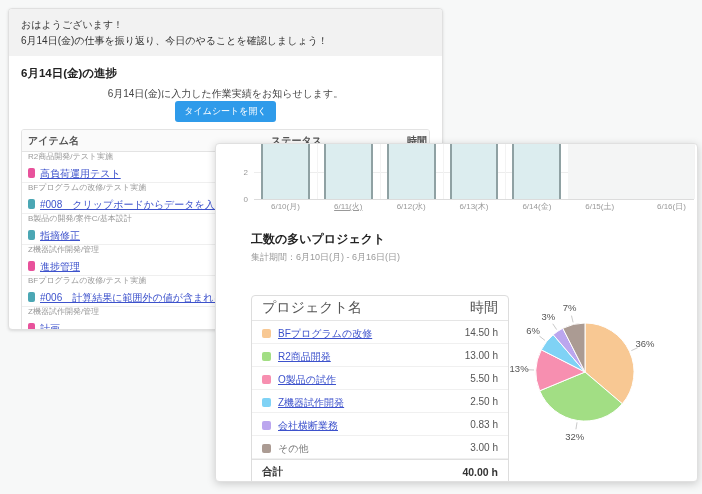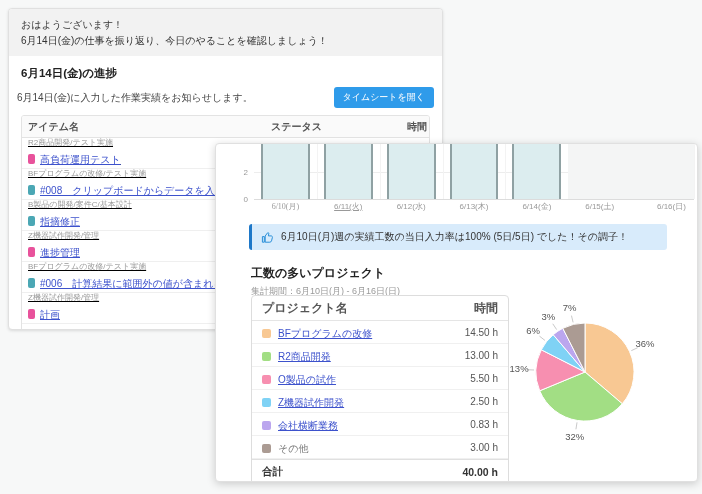--- a/index.html
+++ b/index.html
@@ -4,29 +4,29 @@
 <style>
   html,body{margin:0;padding:0;width:702px;height:494px;background:#f7f8f8;
     font-family:"Liberation Sans","DejaVu Sans",sans-serif;overflow:hidden;}
   .card{position:absolute;background:#fff;border:1px solid #e0e0e0;border-radius:4px;box-sizing:border-box;}
   .back-card{left:8px;top:8px;width:435px;height:322px;z-index:1;box-shadow:0 1px 3px rgba(0,0,0,.12);overflow:hidden;}
   .front-card{left:215px;top:143px;width:483px;height:339px;z-index:2;box-shadow:0 2px 8px rgba(0,0,0,.18);overflow:hidden;}
 
   
   .greeting{background:#f2f2f2;padding:8px 12px;font-size:10px;line-height:1.55;color:#333;}
   .section-title{font-size:11.5px;font-weight:bold;color:#222;margin:10px 12px 0;}
-  .desc-row{display:flex;align-items:center;justify-content:space-between;margin:6px 8px 0;}
+  .desc-row{display:flex;align-items:center;justify-content:space-between;margin:6px 16px 0;flex-direction:column;}
   .desc-row .desc{font-size:10px;color:#444;}
   .ts-btn{background:#2f9bea;color:#fff;border:none;border-radius:3px;font-size:9px;padding:4px 9px;cursor:pointer;font-family:inherit;}
   .itable{margin:7px 12px 0;border:1px solid #e3e3e3;border-radius:3px;overflow:hidden;}
   .itable .hrow{display:grid;grid-template-columns:243px 100px 68px;background:#fafafa;border-bottom:1px solid #e3e3e3;height:21px;align-items:center;}
   .itable .hrow span{font-size:10px;font-weight:bold;color:#555;padding:0 6px;}
   .itable .hrow span:last-child{text-align:right;}
   .item-row{display:grid;grid-template-columns:243px 100px 68px;height:30px;border-bottom:1px solid #efefef;align-items:center;}
-  .name-cell{padding:0 6px;overflow:hidden;text-decoration:underline;}
+  .name-cell{padding:0 6px;overflow:hidden;}
   .cat{font-size:8px;color:#999;white-space:nowrap;overflow:hidden;line-height:1.25;}
   .item-line{white-space:nowrap;overflow:hidden;line-height:1.3;}
   .item-ic{display:inline-block;width:7px;height:10px;border-radius:2px;margin-right:5px;vertical-align:-1px;}
   .item-link{font-size:10px;color:#3d52cc;text-decoration:underline;}
   .st-cell{font-size:9px;color:#666;white-space:nowrap;}
   .st-sq{display:inline-block;width:8px;height:8px;margin-right:4px;vertical-align:-1px;}
   .tm-cell{font-size:10px;color:#555;text-align:right;padding-right:6px;}
   .total-row{height:25px;display:flex;align-items:center;font-size:10.5px;font-weight:600;color:#444;padding:0 6px;}
 
   
@@ -42,21 +42,21 @@
 
   
   .notice{margin:8px 30px 0 33px;background:#d8ebfb;border-left:3px solid #1e78c8;border-radius:3px;height:26px;display:flex;align-items:center;padding:0 9px;}
   .notice .txt{font-size:10px;color:#333;margin-left:7px;}
 
   
   .proj-title{font-size:12px;font-weight:bold;color:#222;margin:15px 0 0 35px;}
   .proj-period{font-size:9px;color:#999;margin:3px 0 0 35px;}
   .ptable{position:absolute;left:35px;top:151px;width:256px;border:1px solid #ddd;border-radius:4px;overflow:hidden;background:#fff;}
   .ptable .hrow{display:flex;justify-content:space-between;align-items:center;height:24px;border-bottom:1px solid #e5e5e5;padding:0 10px;}
-  .ptable .hrow span{font-size:12px;font-weight:bold;color:#555;}
+  .ptable .hrow span{font-size:14px;font-weight:normal;color:#555;}
   .prow{display:flex;justify-content:space-between;align-items:center;height:22px;border-bottom:1px solid #f0f0f0;padding:0 10px;}
   .psw{display:inline-block;width:9px;height:9px;border-radius:2px;margin-right:7px;vertical-align:-1px;}
   .plink{font-size:10px;color:#3d52cc;text-decoration:underline;}
   .pplain{font-size:10px;color:#777;}
   .ptime{font-size:10px;color:#555;margin-left:44px;}
   .ptotal{display:flex;justify-content:space-between;align-items:center;height:24px;padding:0 10px;border-top:1px solid #e0e0e0;}
   .ptotal span{font-size:10.5px;font-weight:bold;color:#333;}
   .pie-wrap{position:absolute;left:285px;top:148px;}
   .pie-label{font-size:9.5px;fill:#555;}
 </style>
@@ -156,36 +156,30 @@
           <div class="bar" style="height: 55px; background: rgb(220, 237, 239); border-color: rgb(143, 161, 163);"></div>
         </div>
         <div class="col weekend" style="left: 314.286px; width: 62.8571px;"></div>
         <div class="col weekend" style="left: 377.143px; width: 62.8571px;"></div>
       </div>
     <div id="bar-yticks">
         <div class="ytick" style="top: 51px;">0</div>
         <div class="ytick" style="top: 23.5px;">2</div>
       </div>
     <div class="xlabels" id="bar-xlabels">
-        <div class="xlab" style="left: 0px; width: 62.8571px; font-family: Liberation Serif, serif;">6/10(月)</div>
+        <div class="xlab" style="left: 0px; width: 62.8571px;">6/10(月)</div>
         <div class="xlab" style="left: 62.8571px; width: 62.8571px; text-decoration: underline;">6/11(火)</div>
         <div class="xlab" style="left: 125.714px; width: 62.8571px;">6/12(水)</div>
         <div class="xlab" style="left: 188.571px; width: 62.8571px;">6/13(木)</div>
         <div class="xlab" style="left: 251.429px; width: 62.8571px;">6/14(金)</div>
         <div class="xlab" style="left: 314.286px; width: 62.8571px;">6/15(土)</div>
         <div class="xlab" style="left: 386px; width: 62.8571px;">6/16(日)</div>
       </div>
   </div>
 
-  <div class="notice">
-    <svg width="13" height="13" viewBox="0 0 13 13">
-      <path d="M1.4 5.6 h1.9 v5.6 H1.4 z M4.2 11.2 h4.6 c0.8 0 1.5-0.55 1.7-1.3 l0.9-3.4 c0.2-0.8-0.4-1.6-1.25-1.6 H7.4 l0.4-2.4 c0.12-0.75-0.8-1.15-1.3-0.6 L4.2 5 Z" fill="none" stroke="#2a8fd8" stroke-width="1" stroke-linejoin="round"></path>
-    </svg>
-    <span class="txt">6月10日(月)週の実績工数の当日入力率は100% (5日/5日) でした！その調子！</span>
-  </div>
 
   <div class="proj-title">工数の多いプロジェクト</div>
   <div class="proj-period">集計期間：6月10日(月) - 6月16日(日)</div>
 
   <div class="ptable">
     <div class="hrow">
       <span>プロジェクト名</span>
       <span>時間</span>
     </div>
     <div id="proj-rows">

